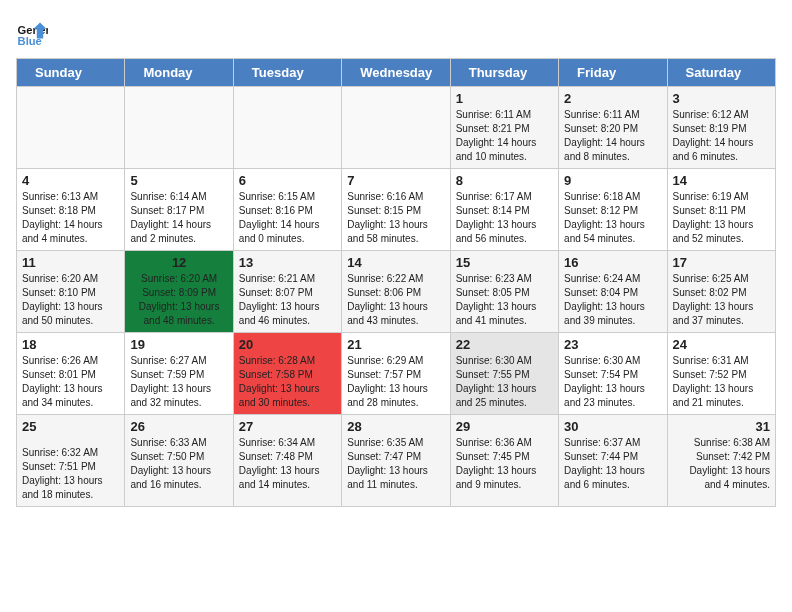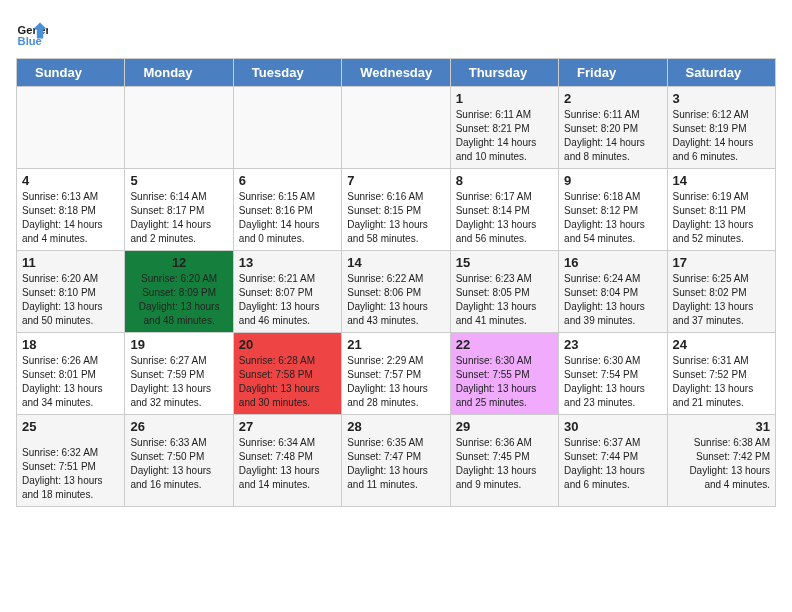--- a/index.html
+++ b/index.html
@@ -257,26 +257,26 @@
         </td>
         <td style="background: #ef4444;">
           <span class="day-num">20</span>
           <div class="cell-info" style="white-space: pre-line;">Sunrise: 6:28 AM
 Sunset: 7:58 PM
 Daylight: 13 hours
 and 30 minutes.</div>
         </td>
         <td style="background: rgb(255, 255, 255);">
           <span class="day-num">21</span>
-          <div class="cell-info" style="white-space: pre-line;">Sunrise: 2:29 AM
+          <div class="cell-info" style="white-space: pre-line;">Sunrise: 6:29 AM
 Sunset: 7:57 PM
 Daylight: 13 hours
 and 28 minutes.</div>
         </td>
-        <td style="background: #f0abfc;">
+        <td style="background: #e5e5e5;">
           <span class="day-num">22</span>
           <div class="cell-info" style="white-space: pre-line;">Sunrise: 6:30 AM
 Sunset: 7:55 PM
 Daylight: 13 hours
 and 25 minutes.</div>
         </td>
         <td style="background: rgb(255, 255, 255);">
           <span class="day-num">23</span>
           <div class="cell-info" style="white-space: pre-line;">Sunrise: 6:30 AM
 Sunset: 7:54 PM

